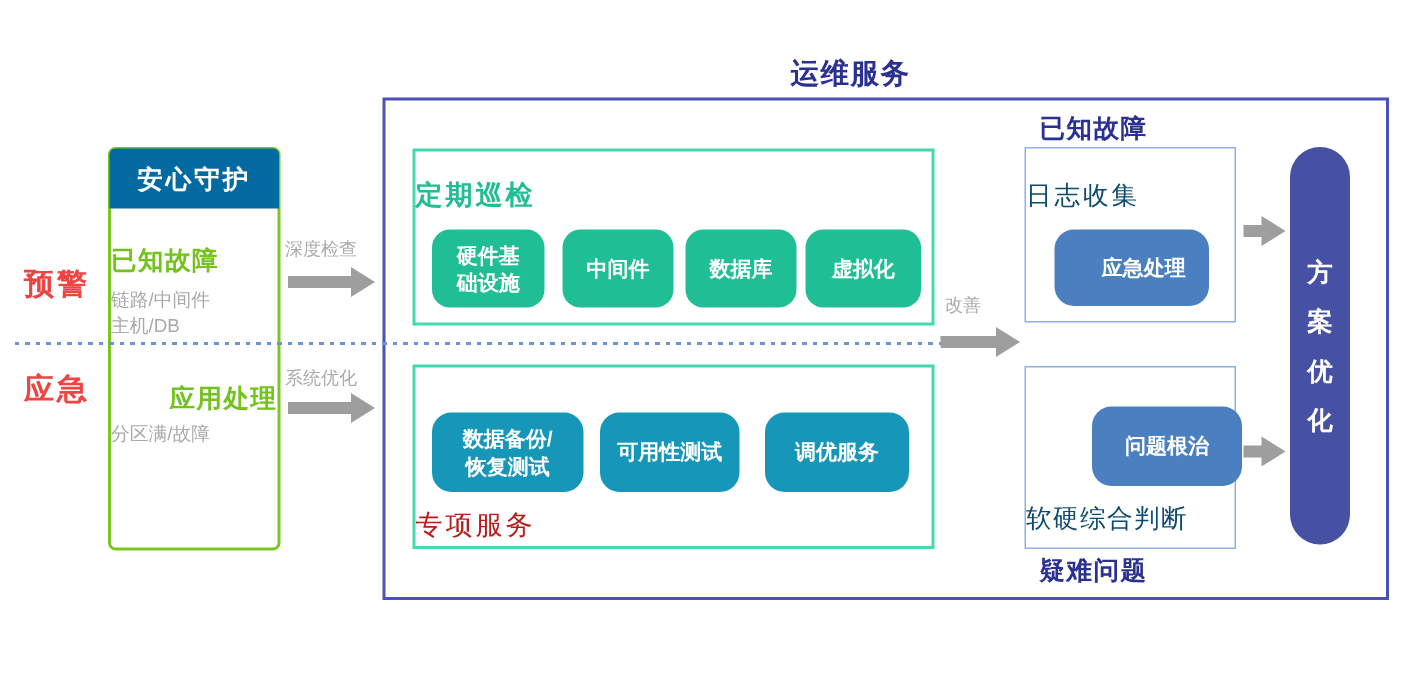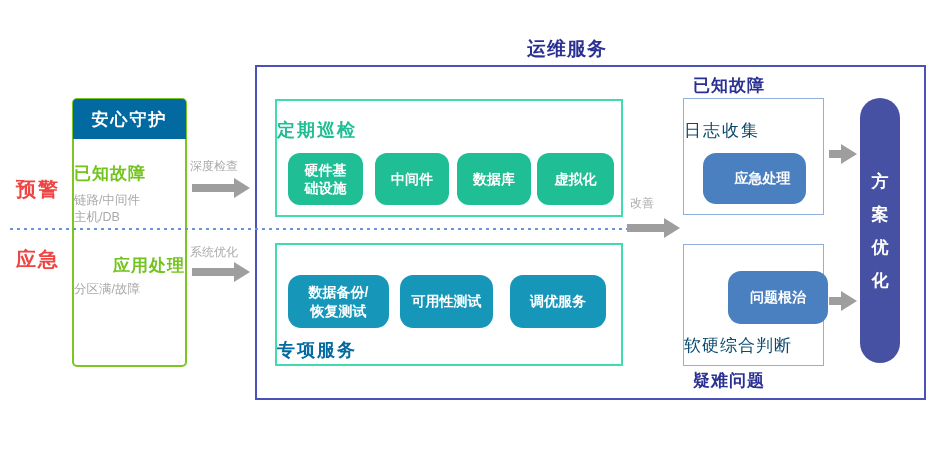--- a/index.html
+++ b/index.html
@@ -42,21 +42,21 @@
   }
 
   
   .ops{border:2px solid #4a51b8;background:#fff;}
   .navy-title{font-size:19px;font-weight:bold;color:#2b3192;letter-spacing:1px;}
   .navy-sub{font-size:17px;font-weight:bold;color:#2b3192;letter-spacing:1px;}
 
   
   .mint-frame{border:2px solid #40dcae;background:#fff;}
   .mint-title{font-size:18px;font-weight:bold;color:#1fbe94;letter-spacing:2px;}
-  .teal-title{font-size:18px;font-weight:bold;color:#0369a1;letter-spacing:2px;}
+  .teal-title{font-size:18px;font-weight:normal;color:#b91c1c;letter-spacing:2px;}
 
   
   .chip{
     display:flex;flex-direction:column;align-items:center;justify-content:center;
     color:#fff;font-size:14px;font-weight:bold;line-height:1.3;z-index:8;
   }
   .chip-green{background:#1fbe94;border-radius:12px;}
   .chip-teal{background:#1697b9;border-radius:13px;}
   .chip-blue{background:#4b80c0;border-radius:13px;}
 

